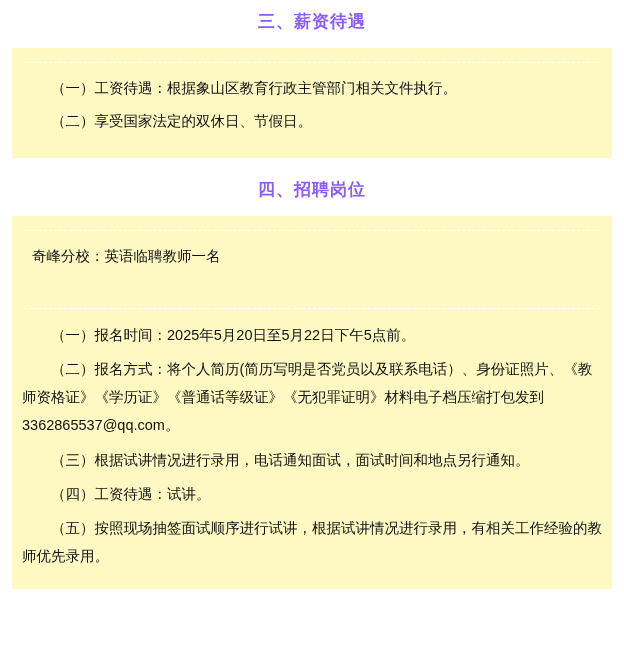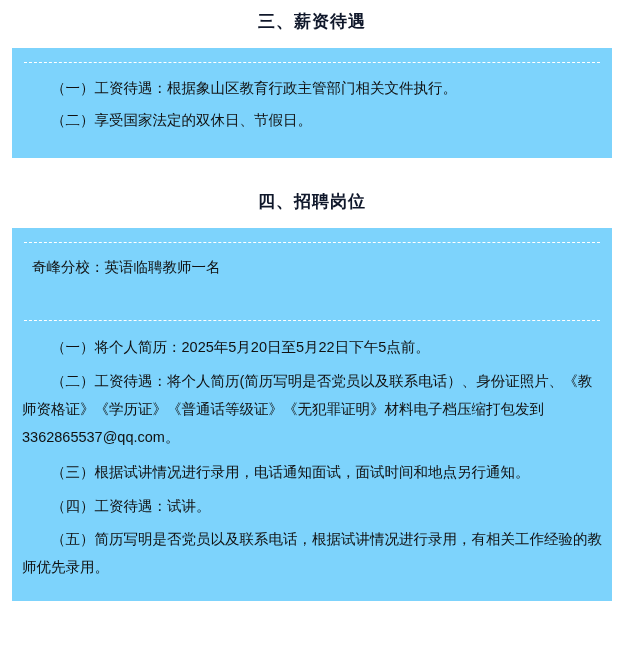--- a/index.html
+++ b/index.html
@@ -14,47 +14,47 @@
     color: #1a1a1a;
     overflow: hidden;
   }
   .page {
     width: 624px;
     box-sizing: border-box;
     padding: 0 12px;
   }
   .section-title {
     text-align: center;
-    color: #0f172a;
+    color: #8b5cf6;
     font-weight: bold;
     font-size: 17px;
     letter-spacing: 1px;
     line-height: 1.4;
   }
   .title-sal { margin: 10px 0 14px 0; }
-  .title-post { margin: 32px 0 14px 0; }
+  .title-post { margin: 20px 0 14px 0; }
   .title-proc { margin: 20px 0 12px 0; }
 
   .panel {
-    background: #7dd3fc;
+    background: #fef9c3;
     box-sizing: border-box;
     padding: 12px 10px 20px 10px;
   }
   .panel .dashed {
     border-top: 1px dashed #ffffff;
     height: 0;
     margin: 2px 2px 12px 2px;
   }
   .panel p {
     margin: 0 0 6px 0;
     font-size: 14.5px;
     line-height: 1.85;
     color: #111111;
   }
-  .panel p:last-child { margin-bottom: 0; font-family: Liberation Mono, monospace; }
+  .panel p:last-child { margin-bottom: 0; }
   .indent { text-indent: 2em; }
   .panel-salary { height: 110px; }
   .panel-posts { height: 78px; }
   .panel-proc { padding-bottom: 18px; }
   .panel-proc p { line-height: 1.95; }
   .pad-left { padding-left: 10px; }
 </style>
 </head>
 <body>
 
@@ -71,20 +71,20 @@
   <div class="section-title title-post">四、招聘岗位</div>
 
   <div class="panel panel-posts">
     <div class="dashed"></div>
     <p class="pad-left">奇峰分校：英语临聘教师一名</p>
   </div>
 
 
   <div class="panel panel-proc">
     <div class="dashed"></div>
-    <p class="indent">（一）将个人简历：2025年5月20日至5月22日下午5点前。</p>
-    <p class="indent">（二）工资待遇：将个人简历(简历写明是否党员以及联系电话）、身份证照片、《教师资格证》《学历证》《普通话等级证》《无犯罪证明》材料电子档压缩打包发到3362865537@qq.com。</p>
+    <p class="indent">（一）报名时间：2025年5月20日至5月22日下午5点前。</p>
+    <p class="indent">（二）报名方式：将个人简历(简历写明是否党员以及联系电话）、身份证照片、《教师资格证》《学历证》《普通话等级证》《无犯罪证明》材料电子档压缩打包发到3362865537@qq.com。</p>
     <p class="indent">（三）根据试讲情况进行录用，电话通知面试，面试时间和地点另行通知。</p>
     <p class="indent">（四）工资待遇：试讲。</p>
-    <p class="indent">（五）简历写明是否党员以及联系电话，根据试讲情况进行录用，有相关工作经验的教师优先录用。</p>
+    <p class="indent">（五）按照现场抽签面试顺序进行试讲，根据试讲情况进行录用，有相关工作经验的教师优先录用。</p>
   </div>
 
 </div>
 
 </body></html>

